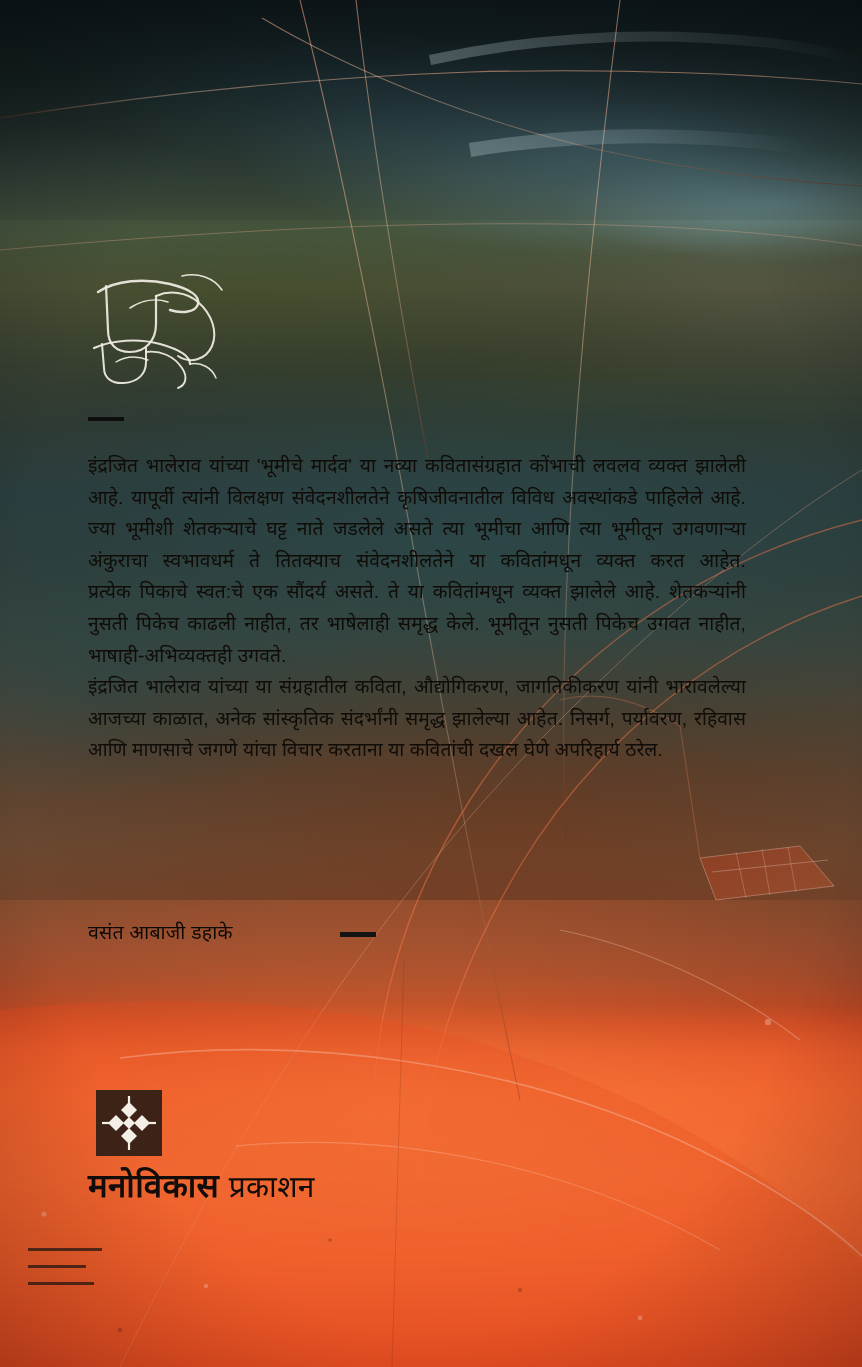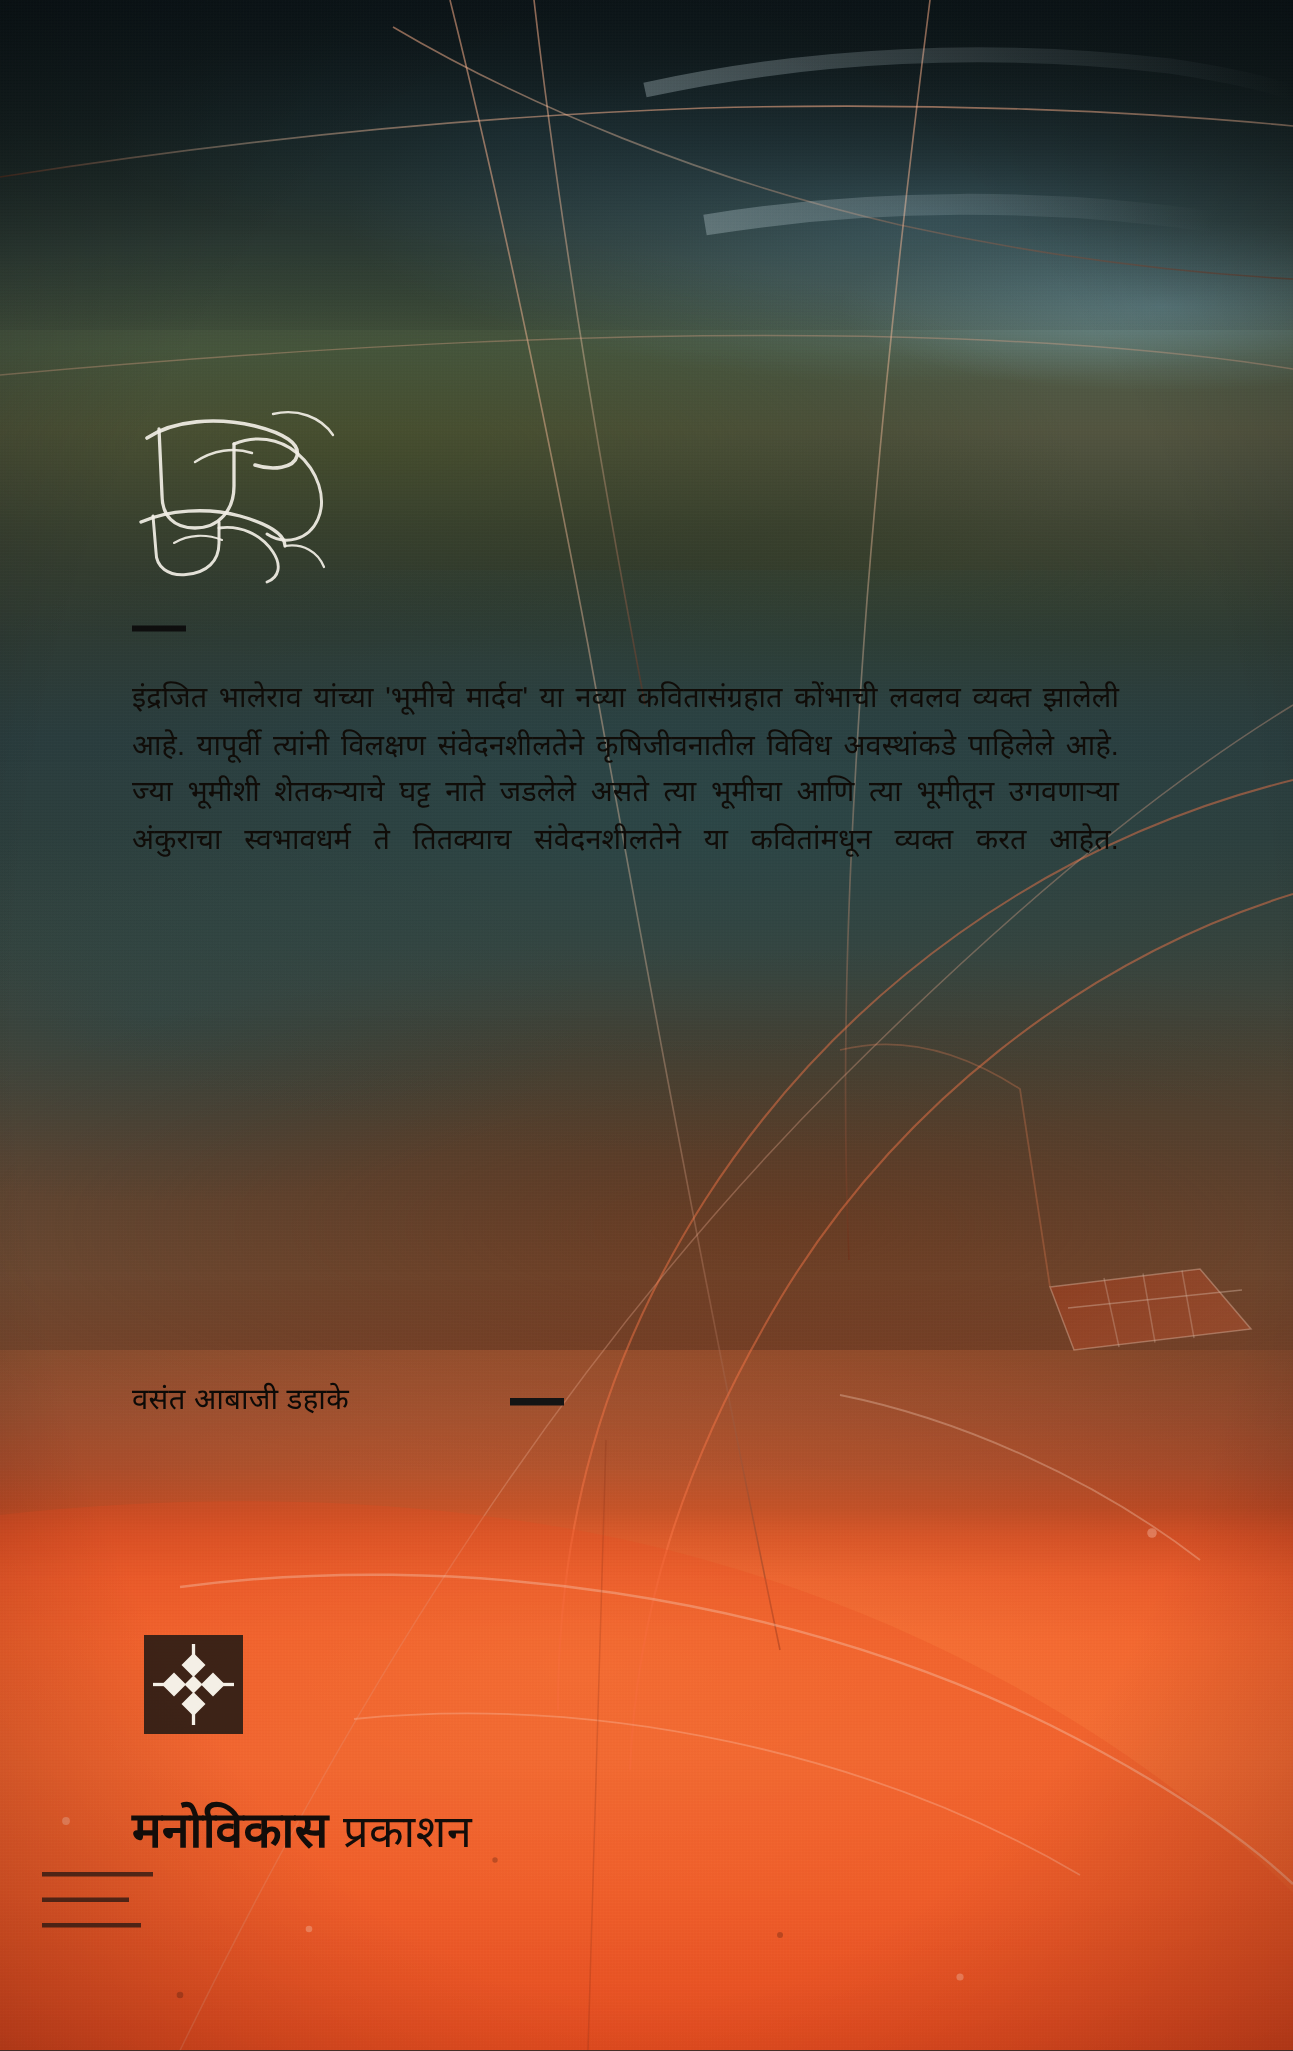--- a/index.html
+++ b/index.html
@@ -188,21 +188,20 @@
   }
   .publisher-name {
     position: absolute;
     left: 88px;
     top: 1162px;
     color: #120d0a;
     font-size: 33px;
     font-weight: bold;
     letter-spacing: 0.3px;
     white-space: nowrap;
-    margin-top: 34px;
   }
   .publisher-name .suffix {
     font-weight: normal;
     font-size: 30px;
   }
 
   .edge-marks {
     position: absolute;
     left: 28px;
     top: 1248px;
@@ -319,20 +318,22 @@
         <path d="M60,100 C74,98 88,104 96,116 C102,125 100,133 92,136" stroke-width="1.9"></path>
         <path d="M30,110 C40,104 52,104 62,108" stroke-width="1.4"></path>
         <path d="M104,112 C116,110 126,116 130,126" stroke-width="1.5"></path>
       </g>
     </svg>
 
     <div class="rule-top"></div>
 
     <div class="blurb">
       <p class="just">इंद्रजित भालेराव यांच्या 'भूमीचे मार्दव' या नव्या कवितासंग्रहात कोंभाची लवलव व्यक्त झालेली आहे. यापूर्वी त्यांनी विलक्षण संवेदनशीलतेने कृषिजीवनातील विविध अवस्थांकडे पाहिलेले आहे. ज्या भूमीशी शेतकऱ्याचे घट्ट नाते जडलेले असते त्या भूमीचा आणि त्या भूमीतून उगवणाऱ्या अंकुराचा स्वभावधर्म ते तितक्याच संवेदनशीलतेने या कवितांमधून व्यक्त करत आहेत.</p>
+      <p class="just-last">प्रत्येक पिकाचे स्वत:चे एक सौंदर्य असते. ते या कवितांमधून व्यक्त झालेले आहे. शेतकऱ्यांनी नुसती पिकेच काढली नाहीत, तर भाषेलाही समृद्ध केले. भूमीतून नुसती पिकेच उगवत नाहीत, भाषाही-अभिव्यक्तही उगवते.</p>
+      <p class="just-last">इंद्रजित भालेराव यांच्या या संग्रहातील कविता, औद्योगिकरण, जागतिकीकरण यांनी भारावलेल्या आजच्या काळात, अनेक सांस्कृतिक संदर्भांनी समृद्ध झालेल्या आहेत. निसर्ग, पर्यावरण, रहिवास आणि माणसाचे जगणे यांचा विचार करताना या कवितांची दखल घेणे अपरिहार्य ठरेल.</p>
     </div>
 
     <div class="author">वसंत आबाजी डहाके</div>
     <div class="rule-bottom"></div>
 
     <svg class="publisher-mark" viewBox="0 0 66 66">
       <rect x="0" y="0" width="66" height="66" fill="#1d1713" fill-opacity="0.85"></rect>
       <g fill="#f4efe6">
         <path d="M33,12 L41,20 L33,28 L25,20 Z"></path>
         <path d="M33,38 L41,46 L33,54 L25,46 Z"></path>

